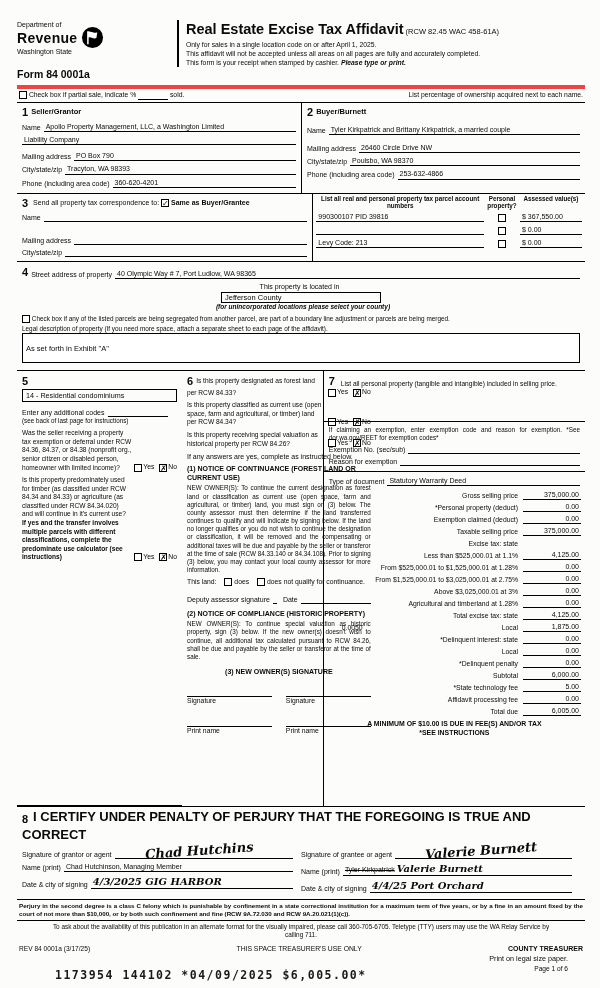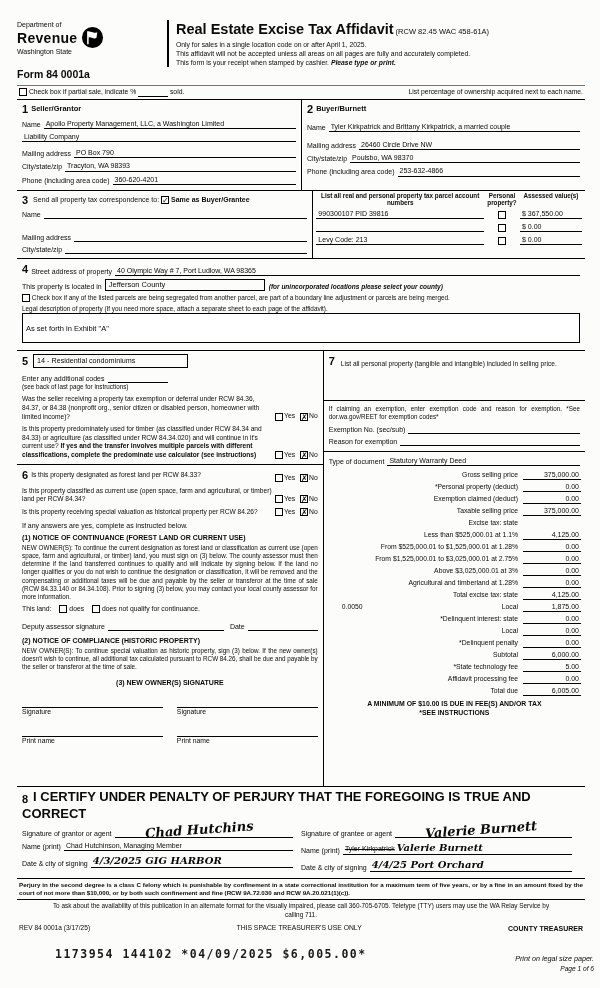--- a/index.html
+++ b/index.html
@@ -10,29 +10,29 @@
 
   
   .hdr { display:flex; align-items:flex-start; margin-bottom:3px; }
   .hdr-left { width:148px; }
   .dept-row { display:flex; align-items:center; gap:4px; }
   .dept-of { font-size:7px; }
   .rev-name { font-size:14px; font-weight:bold; letter-spacing:.3px; }
   .wa-state { font-size:7px; }
   .logo { flex:0 0 auto; }
   .form-no { font-size:10.5px; font-weight:bold; margin-top:12px; }
-  .hdr-right { flex:1; border-left:2.5px solid #000; padding-left:7px; margin-left:2px; }
+  .hdr-right { flex:1; border-left:2.5px solid #000; padding-left:7px; margin-left:12px; }
   .title-line { white-space:nowrap; }
   .title { font-size:14.5px; font-weight:bold; }
   .rcw { font-size:7.5px; }
   .sub { font-size:6.8px; margin-top:2px; }
   .ital-bold { font-style:italic; font-weight:bold; }
 
   
-  .formbody { border-top:1px solid #ef4444; }
+  .formbody { border-top:4px solid #ef4444; }
   .sect { border-bottom:1px solid #000; }
   .snum { font-size:11px; font-weight:bold; margin-right:3px; vertical-align:middle; }
   .bold { font-weight:bold; }
   .center { text-align:center; }
   .frow { display:flex; align-items:flex-end; margin-top:3px; }
   .lbl { white-space:nowrap; margin-right:3px; }
   .uval { flex:1; border-bottom:1px solid #000; min-height:9px; padding:0 2px; position:relative; }
   .uval.fixed70 { flex:0 0 70px; }
   .blank { display:inline-block; border-bottom:1px solid #000; height:8px; vertical-align:bottom; }
   .w30 { width:30px; } .w60 { width:60px; }
@@ -62,21 +62,21 @@
 
   
   .s4 { padding:2px 5px 4px; }
   .countybox { display:inline-block; border:1px solid #000; min-width:160px; padding:0 3px; font-size:7.5px; min-height:10px; }
   .county-note { font-style:italic; font-weight:bold; font-size:6.5px; margin-left:4px; }
   .legalbox { border:1px solid #000; height:30px; margin:0 0 3px; padding:10px 3px; font-size:7.5px; background:#fff; }
   .fine { font-size:6.4px; }
 
   
   .s57 { display:flex; min-height:436px; }
-  .s57-left { width:54%; border-right:1px solid #000; display:flex; flex-direction:column; }
+  .s57-left { width:54%; border-right:1px solid #000; display:flex; }
   .s57-right { flex:1; display:flex; flex-direction:column; }
   .sec5 { border-bottom:1px solid #000; padding:3px 5px 5px; }
   .sec6 { padding:2px 5px 4px; flex:1; }
   .codebox { display:inline-block; border:1px solid #000; width:155px; padding:1px 3px; font-size:7.2px; vertical-align:middle; }
   .qrow { display:flex; gap:3px; margin-top:4px; align-items:flex-end; }
   .qtext { flex:1; font-size:6.6px; }
   .yn { white-space:nowrap; font-size:6.8px; align-self:flex-end; }
   .yn .cb { margin-right:1px; }
   .yn .grp { margin-left:3px; }
   .para { font-size:6.3px; text-align:justify; margin-top:2px; }
@@ -111,21 +111,21 @@
   .hwdate { font-size:10px; font-weight:bold; white-space:nowrap; }
   .struck { text-decoration:line-through; }
 
   
   .perjury { font-size:6.2px; font-weight:bold; text-align:justify; padding:2px 2px; border-bottom:1px solid #000; }
   .altfmt { font-size:6.4px; text-align:center; padding:2px 30px; }
   .footrow { display:flex; justify-content:space-between; align-items:center; font-size:6.6px; margin-top:3px; padding:0 2px; }
   .footrow .mid { font-size:6.8px; }
   .footrow .right { font-weight:bold; font-size:7px; }
   .stamp { font-family:"DejaVu Sans Mono", monospace; font-size:11.5px; font-weight:bold; letter-spacing:1.5px; color:#1a1a1a; margin:14px 0 0 38px; }
-  .printnote { position:absolute; right:6px; bottom:14px; text-align:right;font-style:italic; }
+  .printnote { position:absolute; right:32px; bottom:14px; text-align:right; }
   .printnote .pl { font-size:7.2px; }
   .printnote .pg { font-size:6.6px; margin-top:2px; }
 </style>
 </head>
 <body>
 
 <div class="page">
 
   <div class="hdr">
     <div class="hdr-left">
@@ -261,21 +261,21 @@
         </div>
       </div>
     </div>
 
     <div class="s4 sect">
       <div class="frow" style="margin-top:1px;">
         <span class="snum">4</span>
         <span class="lbl">Street address of property</span>
         <span class="uval">40 Olympic Way # 7, Port Ludlow, WA 98365</span>
       </div>
-      <div class="frow" style="align-items:flex-end;">
+      <div class="frow" style="align-items:center;flex-direction:column;">
         <span class="lbl">This property is located in</span>
         <span class="countybox">Jefferson County</span>
         <span class="county-note">(for unincorporated locations please select your county)</span>
       </div>
       <div class="frow fine" style="align-items:center;">
         <span class="cb"></span>&nbsp;
         <span>Check box if any of the listed parcels are being segregated from another parcel, are part of a boundary line adjustment or parcels are being merged.</span>
       </div>
       <div class="fine" style="margin-top:2px;">Legal description of property (If you need more space, attach a separate sheet to each page of the affidavit).</div>
       <div class="legalbox"><span>As set forth in Exhibit "A"</span></div>

